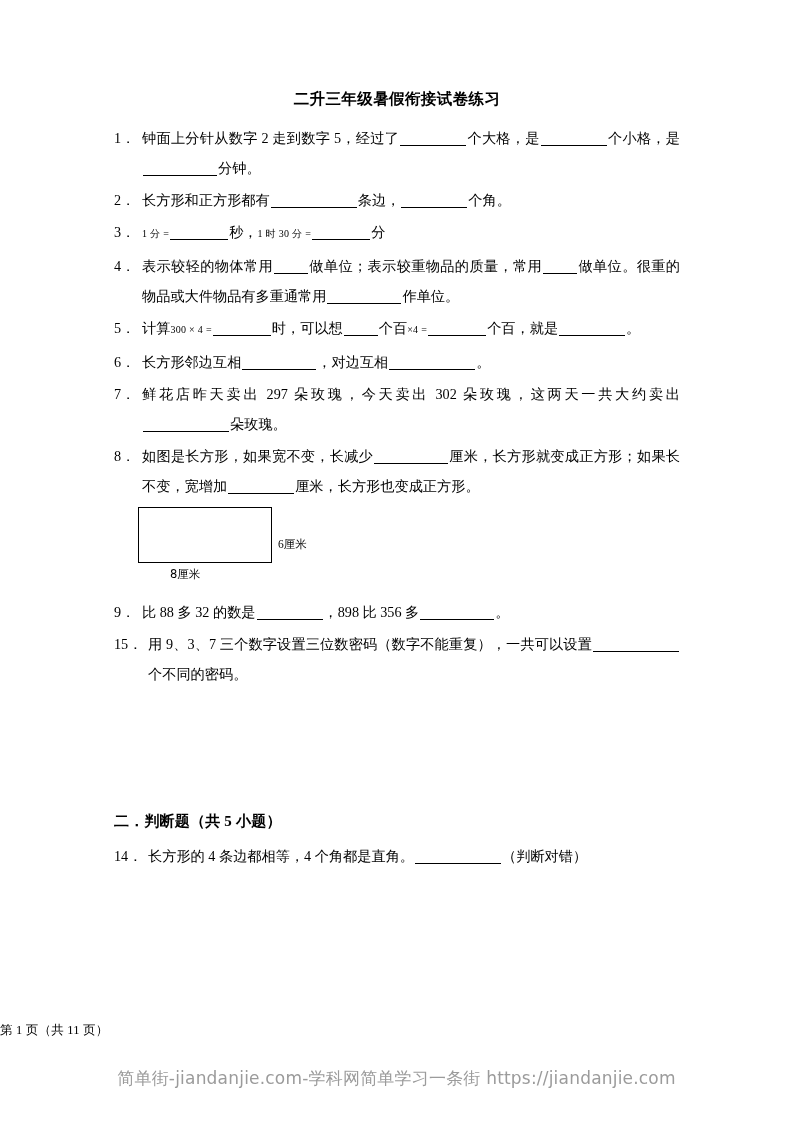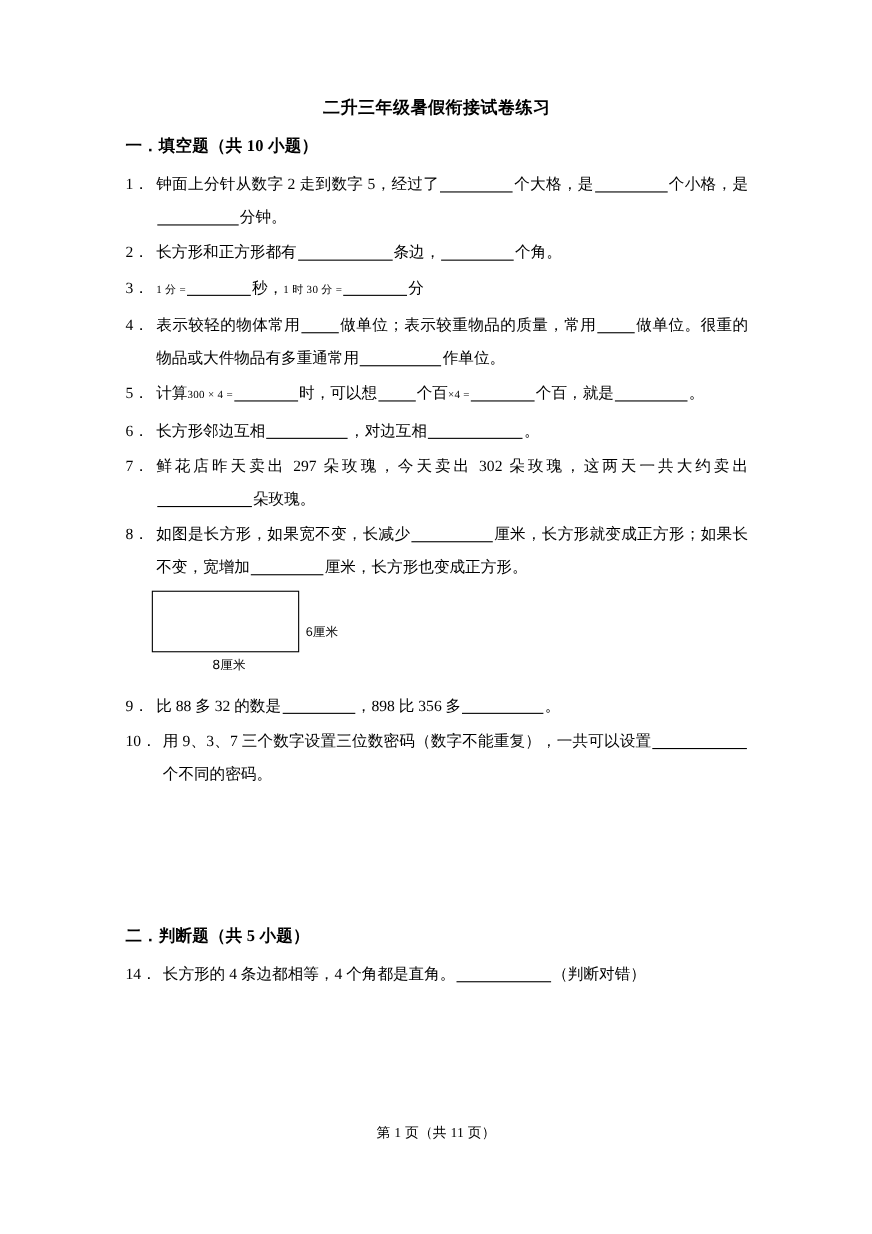--- a/index.html
+++ b/index.html
@@ -107,42 +107,42 @@
     height: 56px;
     border: 1.6px solid #000;
     box-sizing: border-box;
     background: #fff;
   }
   .lbl-right {
     position: absolute;
     left: 140px;
     top: 30px;
     font-size: 11.5px;
-    font-family: Liberation Sans, sans-serif;
+    font-family: Liberation Serif, serif;
     white-space: nowrap;
   }
   .lbl-bottom {
     position: absolute;
-    left: 55px;
+    left: 32px;
     top: 60px;
     font-size: 11.5px;
     font-family: "DejaVu Sans", "Liberation Sans", sans-serif;
     white-space: nowrap;
   }
 
   
   .gap { height: 120px; }
 
   
   .page-number {
     position: absolute;
     left: 0;
     right: 0;
     top: 1022px;
-    text-align: center;
+    text-align: left;
     font-size: 12.5px;
     letter-spacing: 0.2px;
   }
   .watermark {
     position: absolute;
     left: 0;
     right: 0;
     top: 1067px;
     text-align: center;
     font-size: 17px;
@@ -155,41 +155,41 @@
 </head>
 <body>
 
 <div class="page">
 
   <div class="content">
 
     <div class="doc-title">二升三年级暑假衔接试卷练习</div>
 
     <div id="sections-root">
-        <div class="section-heading">一．填空题（共 10 小题）</div>
         <div class="q"><span class="num">1．</span><span class="txt">钟面上分针从数字 2 走到数字 5，经过了</span><span class="blank b-l"></span><span class="txt">个大格，是</span><span class="blank b-l"></span><span class="txt">个小格，是</span><span class="blank b-xl"></span><span class="txt">分钟。</span></div>
         <div class="q"><span class="num">2．</span><span class="txt">长方形和正方形都有</span><span class="blank b-xxl"></span><span class="txt">条边，</span><span class="blank b-l"></span><span class="txt">个角。</span></div>
         <div class="q"><span class="num">3．</span><span class="txt math">1 分 =</span><span class="blank b-m"></span><span class="txt">秒，</span><span class="txt math">1 时 30 分 =</span><span class="blank b-m"></span><span class="txt">分</span></div>
         <div class="q"><span class="num">4．</span><span class="txt">表示较轻的物体常用</span><span class="blank b-xs"></span><span class="txt">做单位；表示较重物品的质量，常用</span><span class="blank b-xs"></span><span class="txt">做单位。很重的物品或大件物品有多重通常用</span><span class="blank b-xl"></span><span class="txt">作单位。</span></div>
         <div class="q"><span class="num">5．</span><span class="txt">计算</span><span class="txt math">300 × 4 =</span><span class="blank b-m"></span><span class="txt">时，可以想</span><span class="blank b-xs"></span><span class="txt">个百</span><span class="txt math">×4 =</span><span class="blank b-m"></span><span class="txt">个百，就是</span><span class="blank b-l"></span><span class="txt">。</span></div>
         <div class="q"><span class="num">6．</span><span class="txt">长方形邻边互相</span><span class="blank b-xl"></span><span class="txt">，对边互相</span><span class="blank b-xxl"></span><span class="txt">。</span></div>
         <div class="q"><span class="num">7．</span><span class="txt">鲜花店昨天卖出 297 朵玫瑰，今天卖出 302 朵玫瑰，这两天一共大约卖出</span><span class="blank b-xxl"></span><span class="txt">朵玫瑰。</span></div>
         <div class="q"><span class="num">8．</span><span class="txt">如图是长方形，如果宽不变，长减少</span><span class="blank b-xl"></span><span class="txt">厘米，长方形就变成正方形；如果长不变，宽增加</span><span class="blank b-l"></span><span class="txt">厘米，长方形也变成正方形。</span></div>
         <div class="figure">
           <div class="rect"></div>
           <div class="lbl-right">6厘米</div>
           <div class="lbl-bottom">8厘米</div>
         </div>
         <div class="q"><span class="num">9．</span><span class="txt">比 88 多 32 的数是</span><span class="blank b-l"></span><span class="txt">，898 比 356 多</span><span class="blank b-xl"></span><span class="txt">。</span></div>
-        <div class="q wide"><span class="num">10．</span><span class="txt">用 9、3、7 三个数字设置三位数密码（数字不能重复），一共可以设置</span><span class="blank b-xxl"></span><span class="txt">个不同的密码。</span></div>
+        <div class="q wide"><span class="num">15．</span><span class="txt">用 9、3、7 三个数字设置三位数密码（数字不能重复），一共可以设置</span><span class="blank b-xxl"></span><span class="txt">个不同的密码。</span></div>
         <div class="gap"></div>
         <div class="section-heading">二．判断题（共 5 小题）</div>
         <div class="q wide"><span class="num">14．</span><span class="txt">长方形的 4 条边都相等，4 个角都是直角。</span><span class="blank b-xxl"></span><span class="txt">（判断对错）</span></div>
       </div>
 
   </div>
 
   <div class="page-number">
     <span>第 1 页（共 11 页）</span>
   </div>
 
+  <div class="watermark">简单街-jiandanjie.com-学科网简单学习一条街 https://jiandanjie.com</div>
 
 </div>
 
 </body></html>

